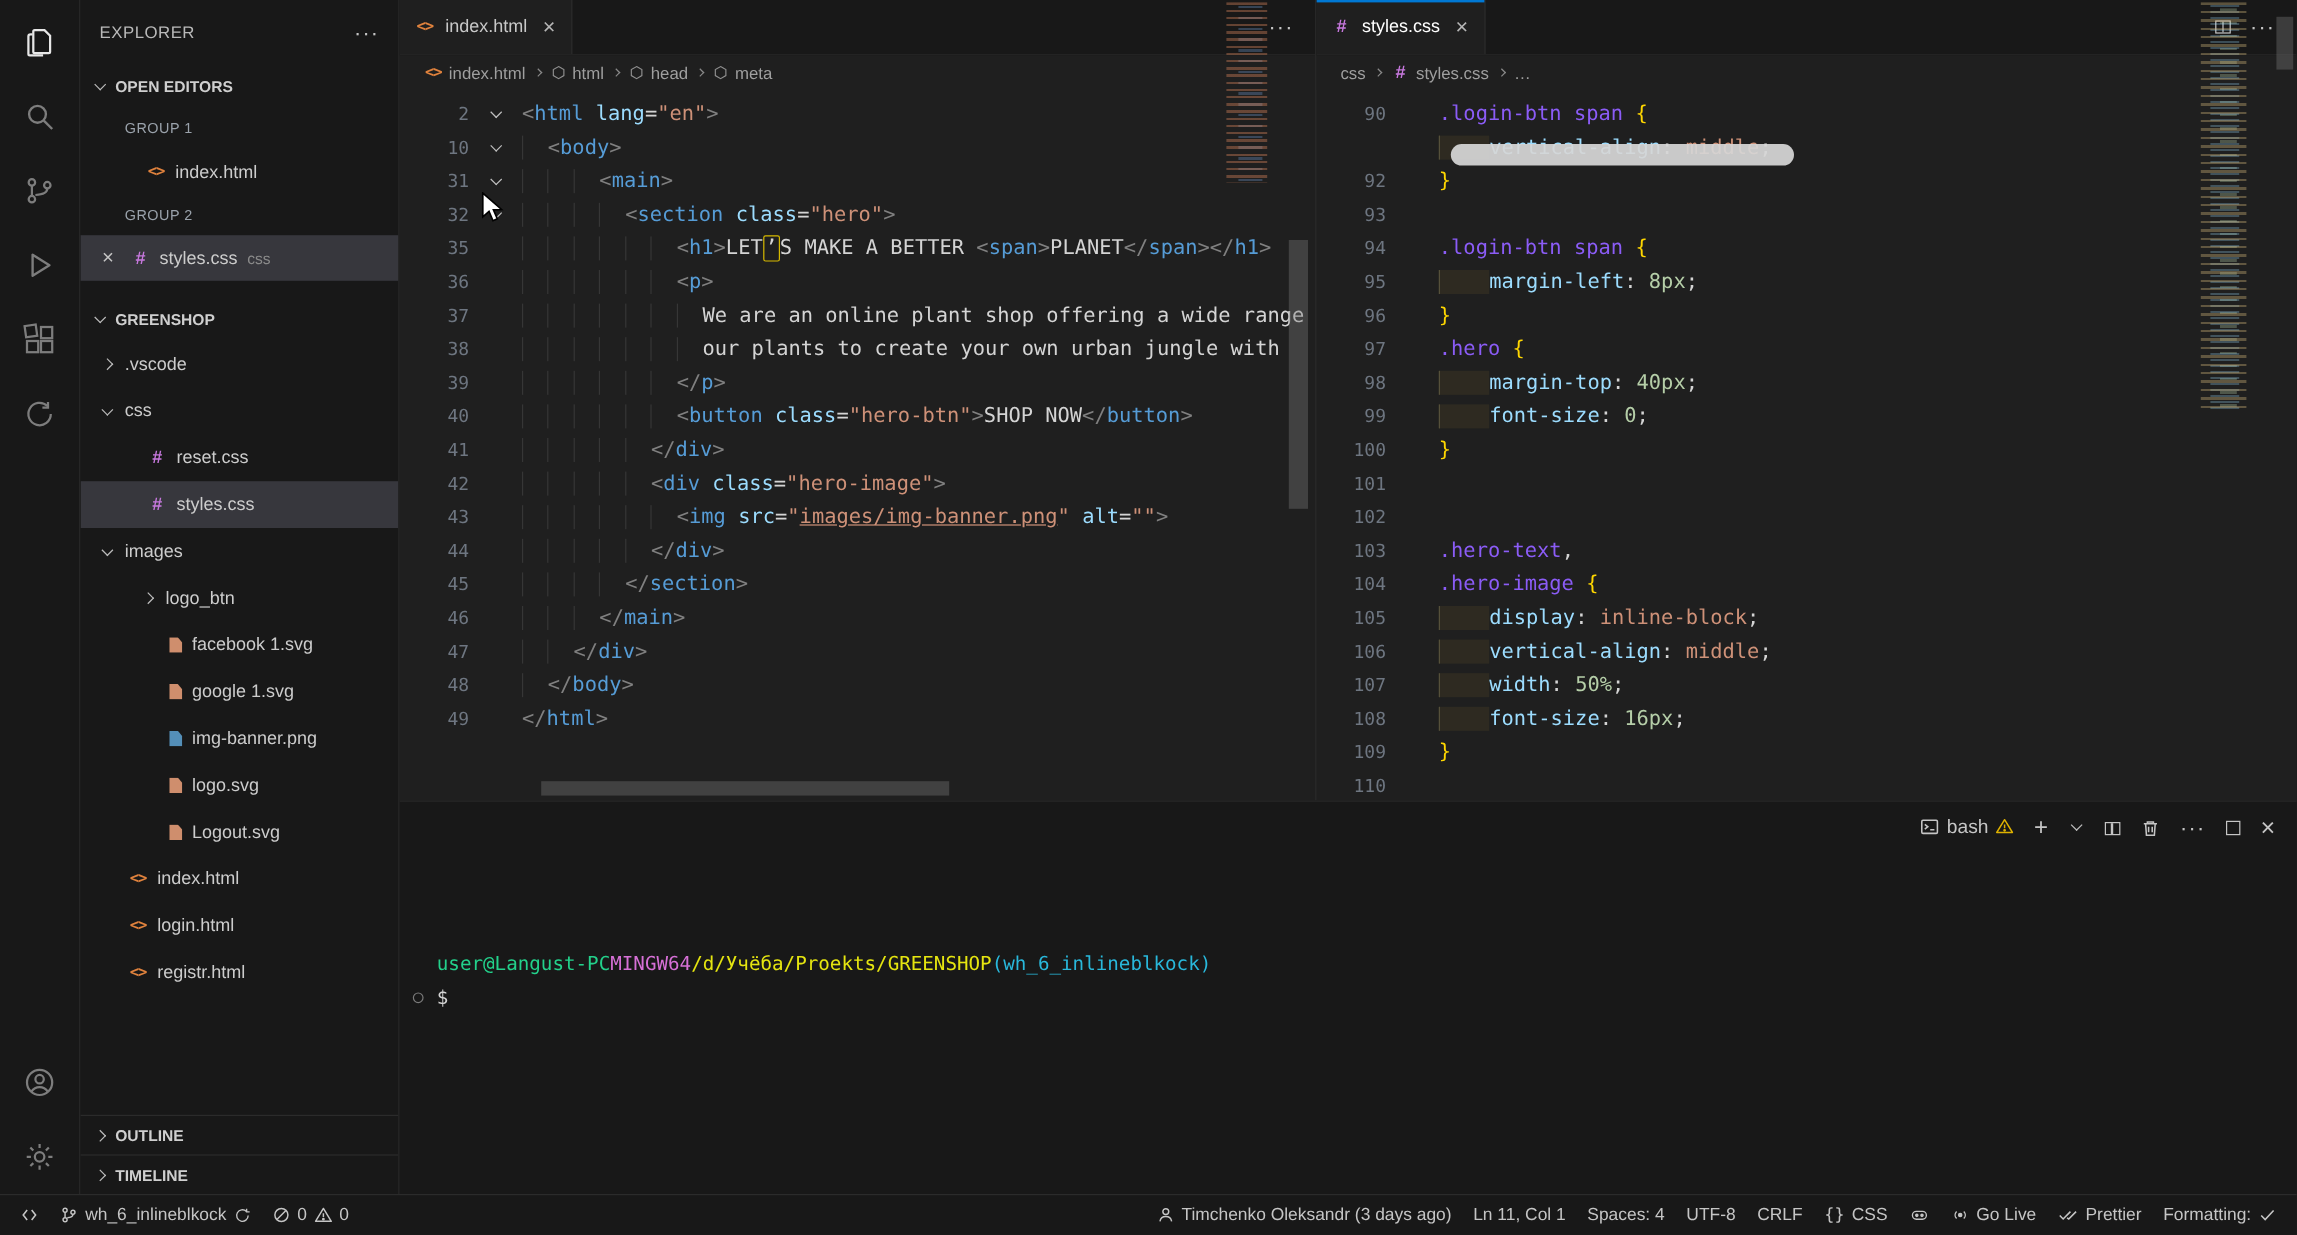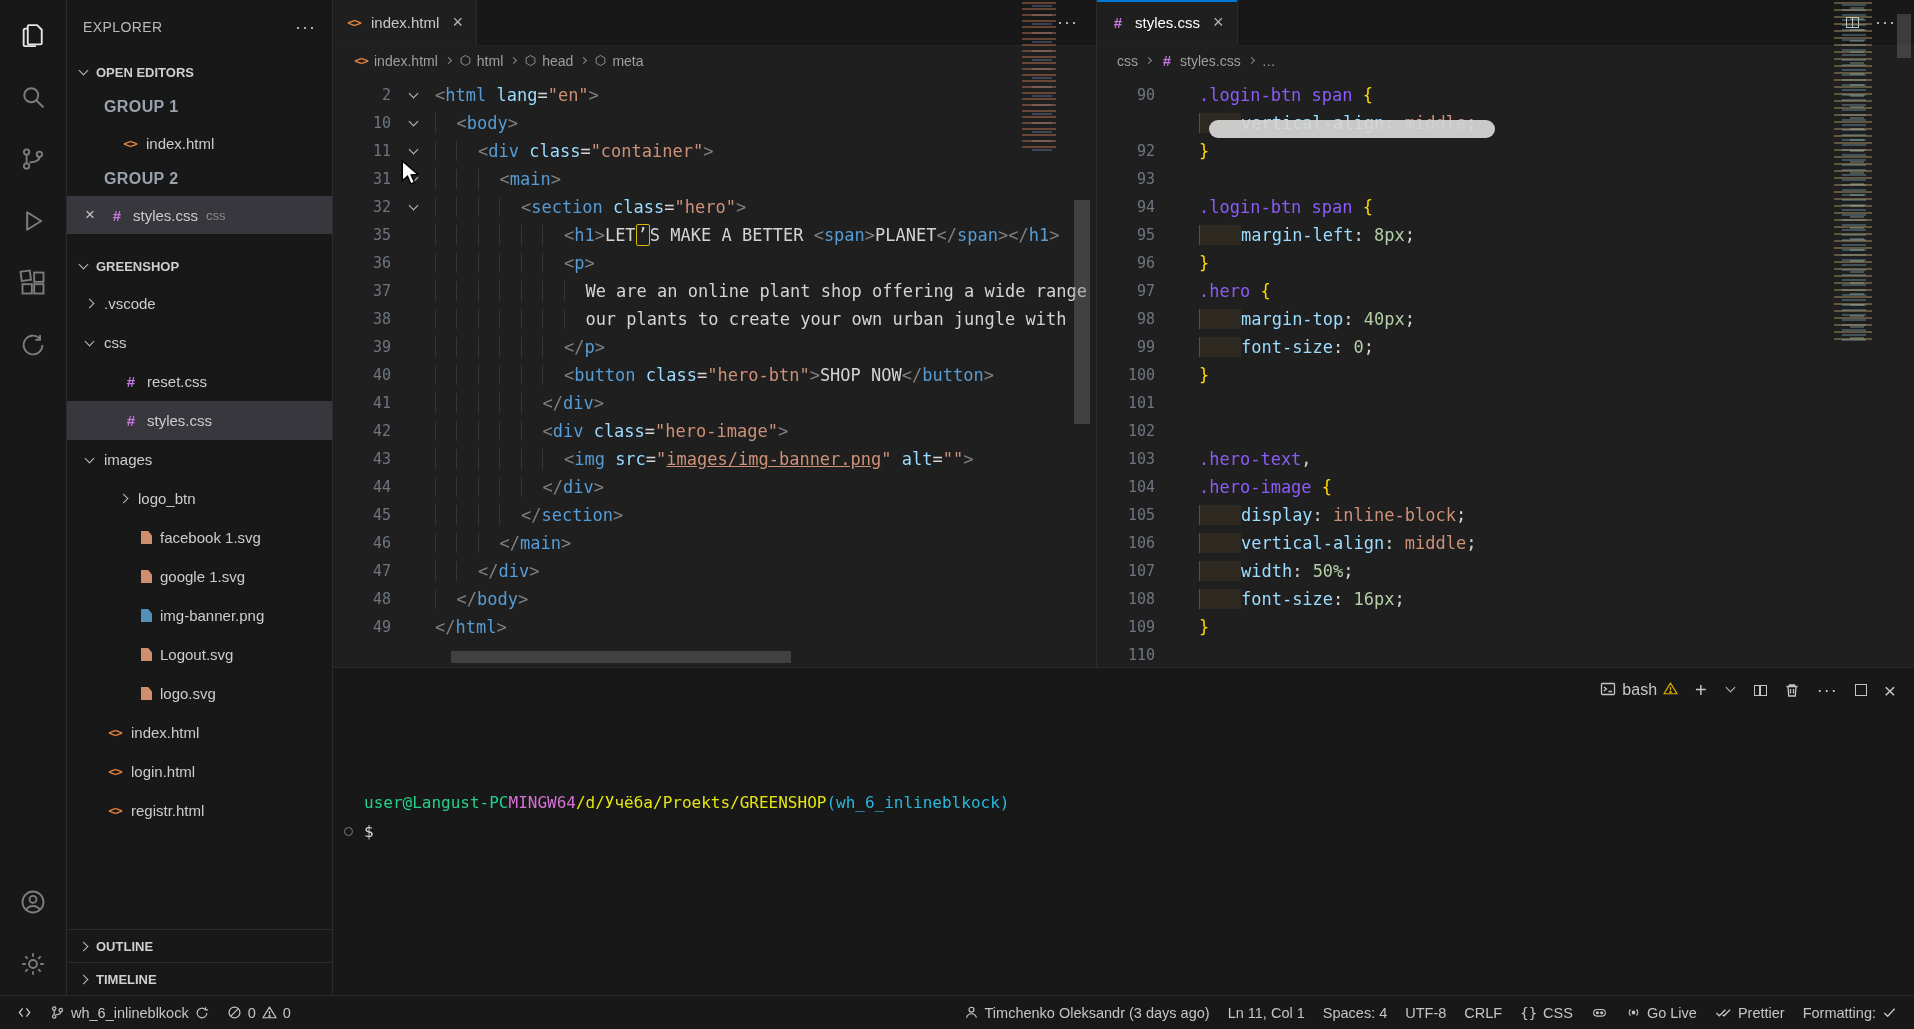--- a/index.html
+++ b/index.html
@@ -12,21 +12,21 @@
 .ab-item{width:67px;height:62px;display:flex;align-items:center;justify-content:center;color:#7d7d7d;cursor:pointer}
 .ab-item.active{color:#e7e7e7}
 .ab-spacer{margin-top:auto}
 
 
 .sidebar{width:266px;background:#181818;border-right:1px solid #2b2b2b;display:flex;flex-direction:column;font-size:15px;flex:none;overflow:hidden}
 .sb-title{height:54px;display:flex;align-items:center;padding:0 16px;color:#b9b9b9;font-size:14px;letter-spacing:.4px;flex:none}
 .more-dots{margin-left:auto;color:#c5c5c5;font-size:18px;letter-spacing:1px;cursor:pointer}
 .section-h{display:flex;align-items:center;height:36px;font-weight:700;font-size:13px;color:#cfcfcf;padding-left:10px;flex:none}
 .section-h .lbl{margin-left:6px}
-.oe-group{height:34px;display:flex;align-items:center;padding-left:37px;font-size:16px;font-weight:700;color:#9aa2ab;letter-spacing:.4px}
+.oe-group{height:34px;display:flex;align-items:center;padding-left:37px;font-size:12px;font-weight:400;color:#9aa2ab;letter-spacing:.4px}
 .row{display:flex;align-items:center;height:38px;color:#ccc;cursor:pointer;white-space:nowrap}
 .row.selected{background:#37373d}
 .oe-file{padding-left:55px}
 .oe-file.selected{padding-left:12px}
 .tree-row{height:39px}
 .lbl{margin-left:8px}
 .sfx{margin-left:8px;color:#8a8a8a;font-size:13px}
 .oe-close{width:22px;text-align:center;font-size:17px;color:#c5c5c5;margin-right:8px}
 .greenshop{margin-top:14px}
 .tree{flex:1;overflow:hidden}
@@ -240,25 +240,25 @@
         <div class="row tree-row" style="padding-left: 74px;">
           <span class="fic fic-svg"></span>
           <span class="lbl">google 1.svg</span>
         </div>
         <div class="row tree-row" style="padding-left: 74px;">
           <span class="fic fic-image"></span>
           <span class="lbl">img-banner.png</span>
         </div>
         <div class="row tree-row" style="padding-left: 74px;">
           <span class="fic fic-svg"></span>
-          <span class="lbl">Logout.svg</span>
+          <span class="lbl">logo.svg</span>
         </div>
         <div class="row tree-row" style="padding-left: 74px;">
           <span class="fic fic-svg"></span>
-          <span class="lbl">logo.svg</span>
+          <span class="lbl">Logout.svg</span>
         </div>
         <div class="row tree-row" style="padding-left: 40px;">
           <span class="fic fic-html">&lt;&gt;</span>
           <span class="lbl">index.html</span>
         </div>
         <div class="row tree-row" style="padding-left: 40px;">
           <span class="fic fic-html">&lt;&gt;</span>
           <span class="lbl">login.html</span>
         </div>
         <div class="row tree-row" style="padding-left: 40px;">
@@ -333,27 +333,20 @@
               <span class="ct"><span class="tk-p">&lt;</span><span class="tk-t">html</span><span class="tk-x"> </span><span class="tk-a">lang</span><span class="tk-o">=</span><span class="tk-s">"en"</span><span class="tk-p">&gt;</span></span>
             </div>
             <div class="cl">
               <span class="ln">10</span>
               <span class="fold">
                 <span class="chev"></span>
               </span>
               <span class="ct"><span class="ig">  </span><span class="tk-p">&lt;</span><span class="tk-t">body</span><span class="tk-p">&gt;</span></span>
             </div>
             <div class="cl">
-              <span class="ln">11</span>
-              <span class="fold">
-                <span class="chev"></span>
-              </span>
-              <span class="ct"><span class="ig">  </span><span class="ig">  </span><span class="tk-p">&lt;</span><span class="tk-t">div</span><span class="tk-x"> </span><span class="tk-a">class</span><span class="tk-o">=</span><span class="tk-s">"container"</span><span class="tk-p">&gt;</span></span>
-            </div>
-            <div class="cl">
               <span class="ln">31</span>
               <span class="fold">
                 <span class="chev"></span>
               </span>
               <span class="ct"><span class="ig">  </span><span class="ig">  </span><span class="ig">  </span><span class="tk-p">&lt;</span><span class="tk-t">main</span><span class="tk-p">&gt;</span></span>
             </div>
             <div class="cl">
               <span class="ln">32</span>
               <span class="fold">
                 <span class="chev"></span>

